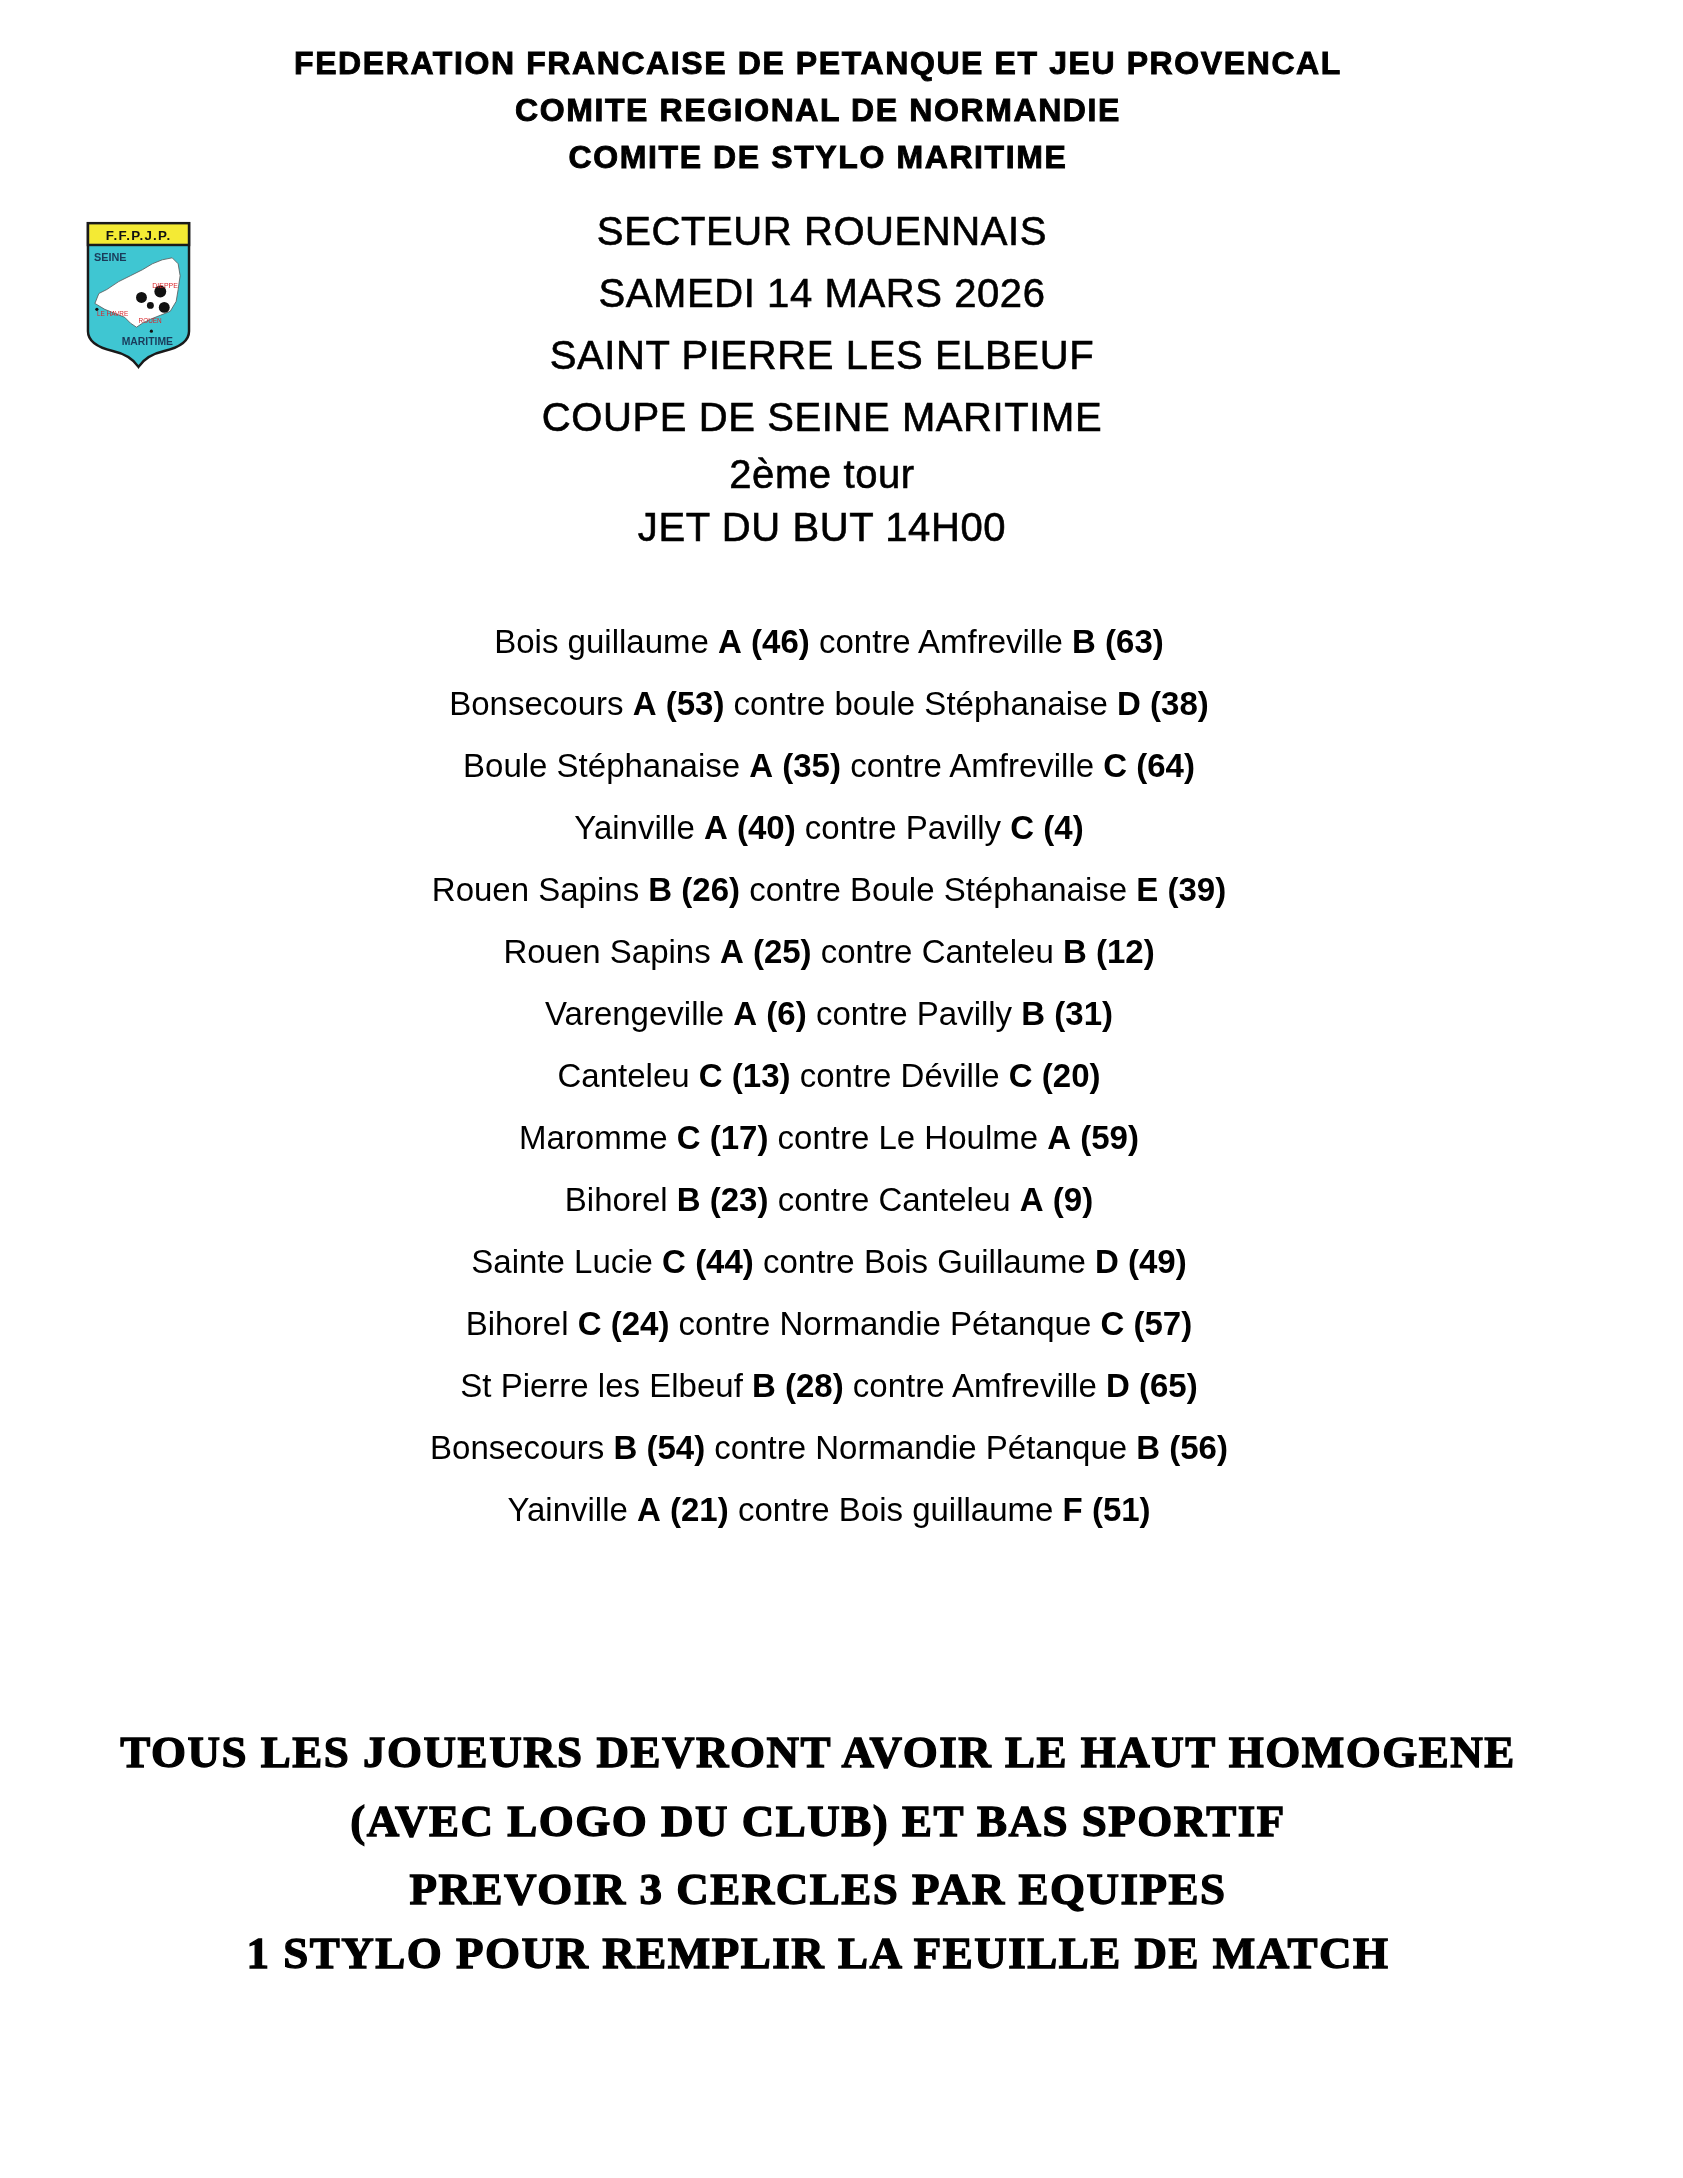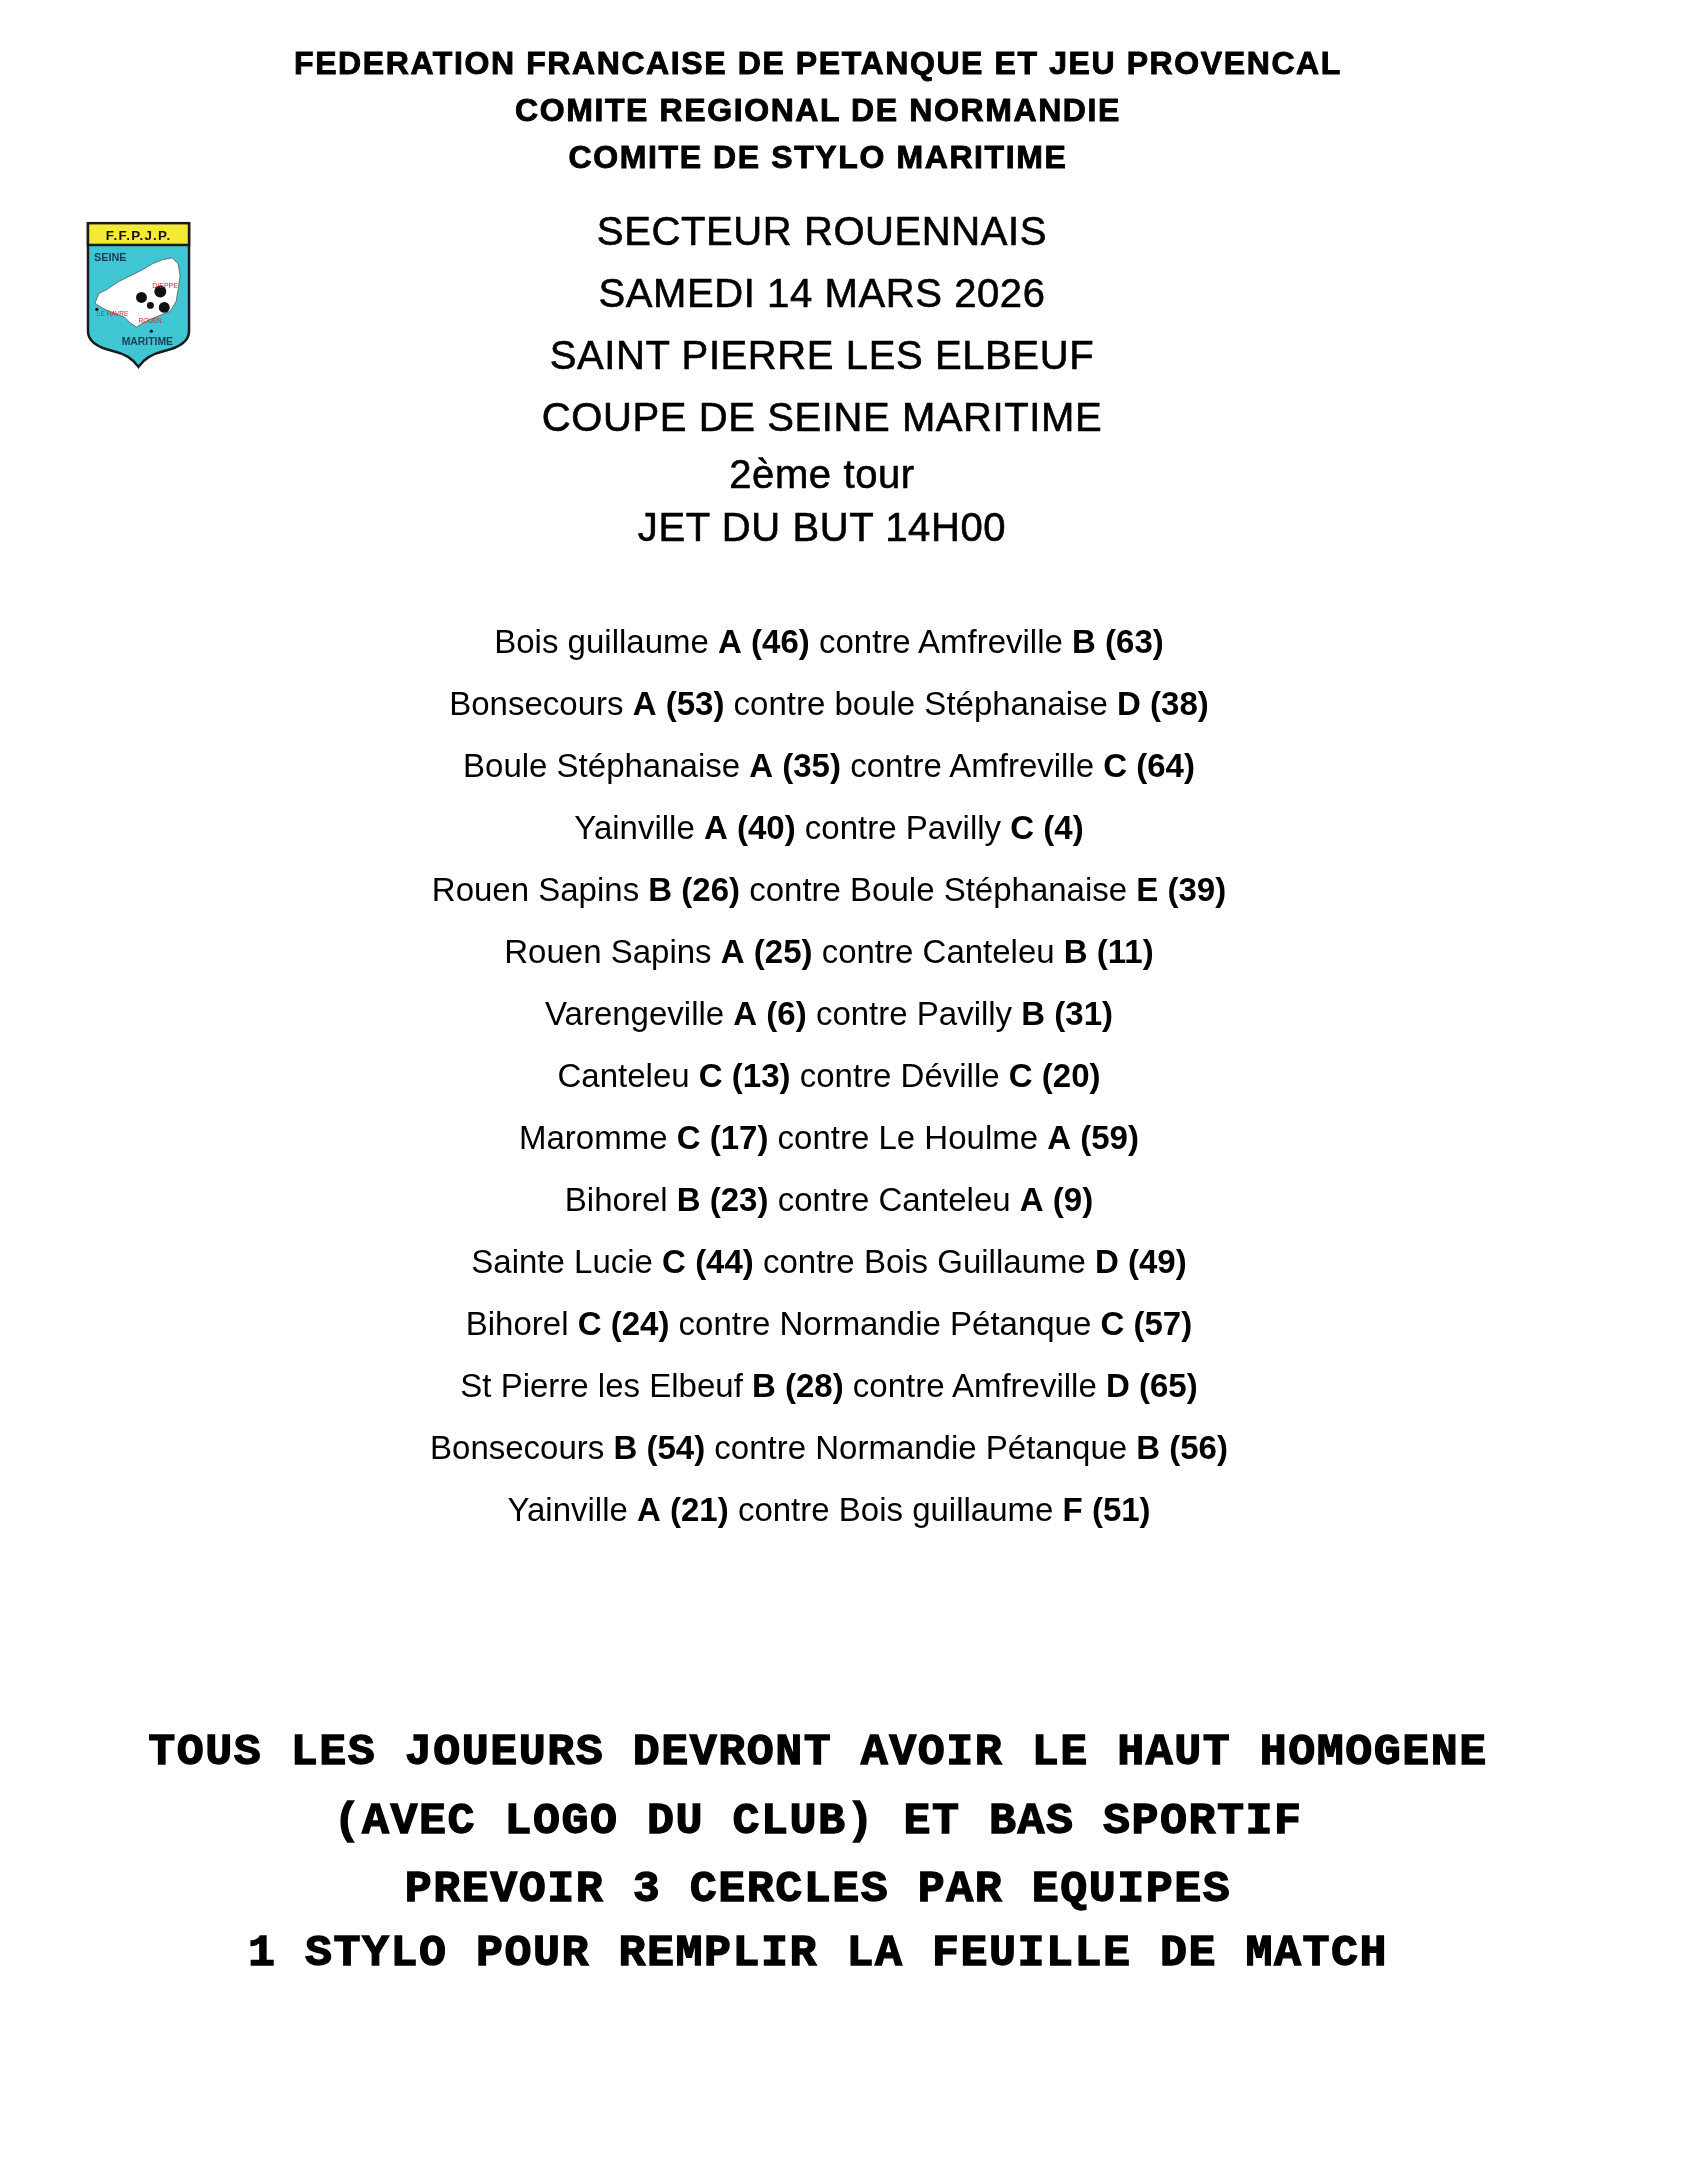--- a/index.html
+++ b/index.html
@@ -98,21 +98,21 @@
     }
     .match-row .versus {
       font-weight: 400;
     }
 
     
     .notice-block {
       top: 1718px;
     }
     .notice-line {
-      font-family: Liberation Mono, monospace;
+      font-family: Liberation Serif, serif;
       font-weight: 900;
       font-size: 45px;
       line-height: 69px;
       letter-spacing: 1.5px;
       white-space: nowrap;
       -webkit-text-stroke: 1.3px #000;
     }
     .notice-line.l3 { line-height: 67px; }
     .notice-line.l4 { line-height: 61px; }
   </style>
@@ -209,21 +209,21 @@
     <span class="team-letter">E</span> 
     <span class="team-seed">(39)</span>
   </li>
       <li class="match-row">
     <span class="team-name">Rouen Sapins</span> 
     <span class="team-letter">A</span> 
     <span class="team-seed">(25)</span> 
     <span class="versus">contre</span> 
     <span class="team-name">Canteleu</span> 
     <span class="team-letter">B</span> 
-    <span class="team-seed">(11)</span>
+    <span class="team-seed">(12)</span>
   </li>
       <li class="match-row">
     <span class="team-name">Varengeville</span> 
     <span class="team-letter">A</span> 
     <span class="team-seed">(6)</span> 
     <span class="versus">contre</span> 
     <span class="team-name">Pavilly</span> 
     <span class="team-letter">B</span> 
     <span class="team-seed">(31)</span>
   </li>

